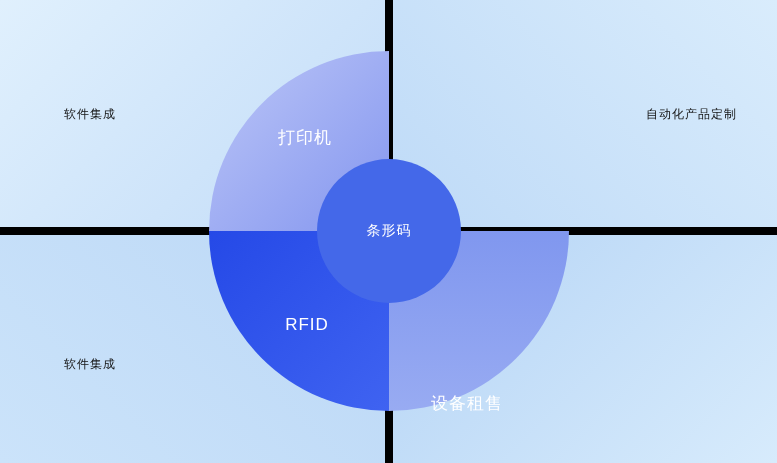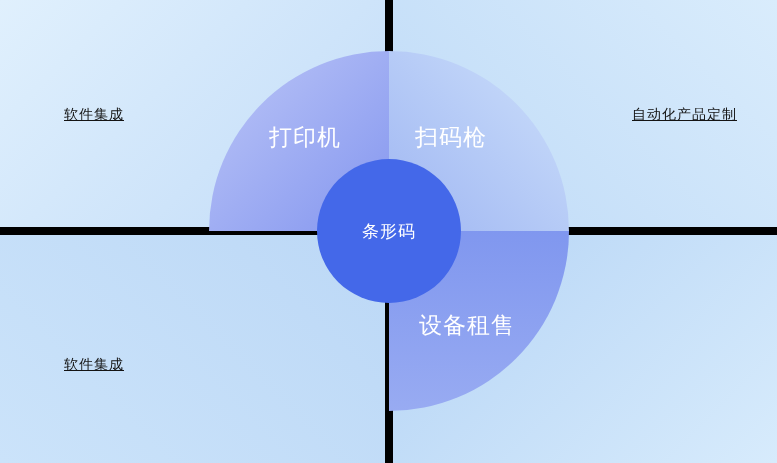--- a/index.html
+++ b/index.html
@@ -42,44 +42,43 @@
   }
   .quarter {
     position: absolute; width: 180px; height: 180px;
     display: flex; align-items: center; justify-content: center;
   }
   .q-tl { left: 0;     top: 0;     border-radius: 100% 0 0 0; }
   .q-tr { left: 180px; top: 0;     border-radius: 0 100% 0 0; }
   .q-bl { left: 0;     top: 180px; border-radius: 0 0 0 100%; }
   .q-br { left: 180px; top: 180px; border-radius: 0 0 100% 0; }
   .segment-label {
-    color: #ffffff; font-size: 23px; letter-spacing: 1px;
+    color: #ffffff; font-size: 17px; letter-spacing: 1px;
   }
   .q-tl .segment-label { transform: translate(6px, -4px); }
   .q-tr .segment-label { transform: translate(-28px, -4px); }
   .q-bl .segment-label { transform: translate(8px, 4px); }
   .q-br .segment-label { transform: translate(-12px, 4px); }
 
   
   .center-circle {
     position: absolute; left: 108px; top: 108px;
     width: 144px; height: 144px; border-radius: 50%;
     display: flex; align-items: center; justify-content: center;
     z-index: 3;
   }
   .center-label {
-    color: #ffffff; font-size: 17px; letter-spacing: 1px;
+    color: #ffffff; font-size: 14px; letter-spacing: 1px;
   }
 
   
   .corner-label {
     position: absolute; z-index: 4;
-    color: #141414; font-size: 14px; letter-spacing: 1px;
+    color: #141414; font-size: 12px; letter-spacing: 1px;
     white-space: nowrap;
-    text-decoration: underline;
   }
   .c-tl { left: 64px;  top: 106px; }
   .c-tr { right: 40px; top: 106px; text-align: right; }
   .c-bl { left: 64px;  top: 356px; }
   .c-br { right: 76px; top: 356px; }
 </style>
 </head>
 <body>
 
 <div class="canvas">
@@ -91,26 +90,26 @@
 
   <div class="divider-h" style="background: rgb(0, 0, 0);"></div>
   <div class="divider-v" style="background: rgb(0, 0, 0);"></div>
 
   <div class="circle">
 
     <div class="quarter q-tl" style="background: linear-gradient(315deg, rgb(132, 150, 239), rgb(188, 198, 247));">
       <span class="segment-label">打印机</span>
     </div>
 
-    <div class="quarter q-tr" style="background: linear-gradient(45deg, rgb(159, 182, 242), rgb(205, 224, 251));">
-      <span class="segment-label">扫码枪</span>
+
+    <div class="quarter q-bl" style="background: linear-gradient(135deg, rgb(37, 73, 231), rgb(63, 99, 241));">
+      <span class="segment-label">RFID</span>
     </div>
 
-
-    <div class="quarter q-br" style="background: linear-gradient(rgb(128, 151, 239), rgb(152, 171, 242));">
+    <div class="quarter q-br" style="background: linear-gradient(rgb(128, 151, 239), rgb(152, 171, 242)); align-items: flex-end;">
       <span class="segment-label">设备租售</span>
     </div>
 
     <div class="center-circle" style="background: rgb(68, 104, 233);">
       <span class="center-label">条形码</span>
     </div>
 
   </div>
 
   <div class="corner-label c-tl">软件集成</div>

